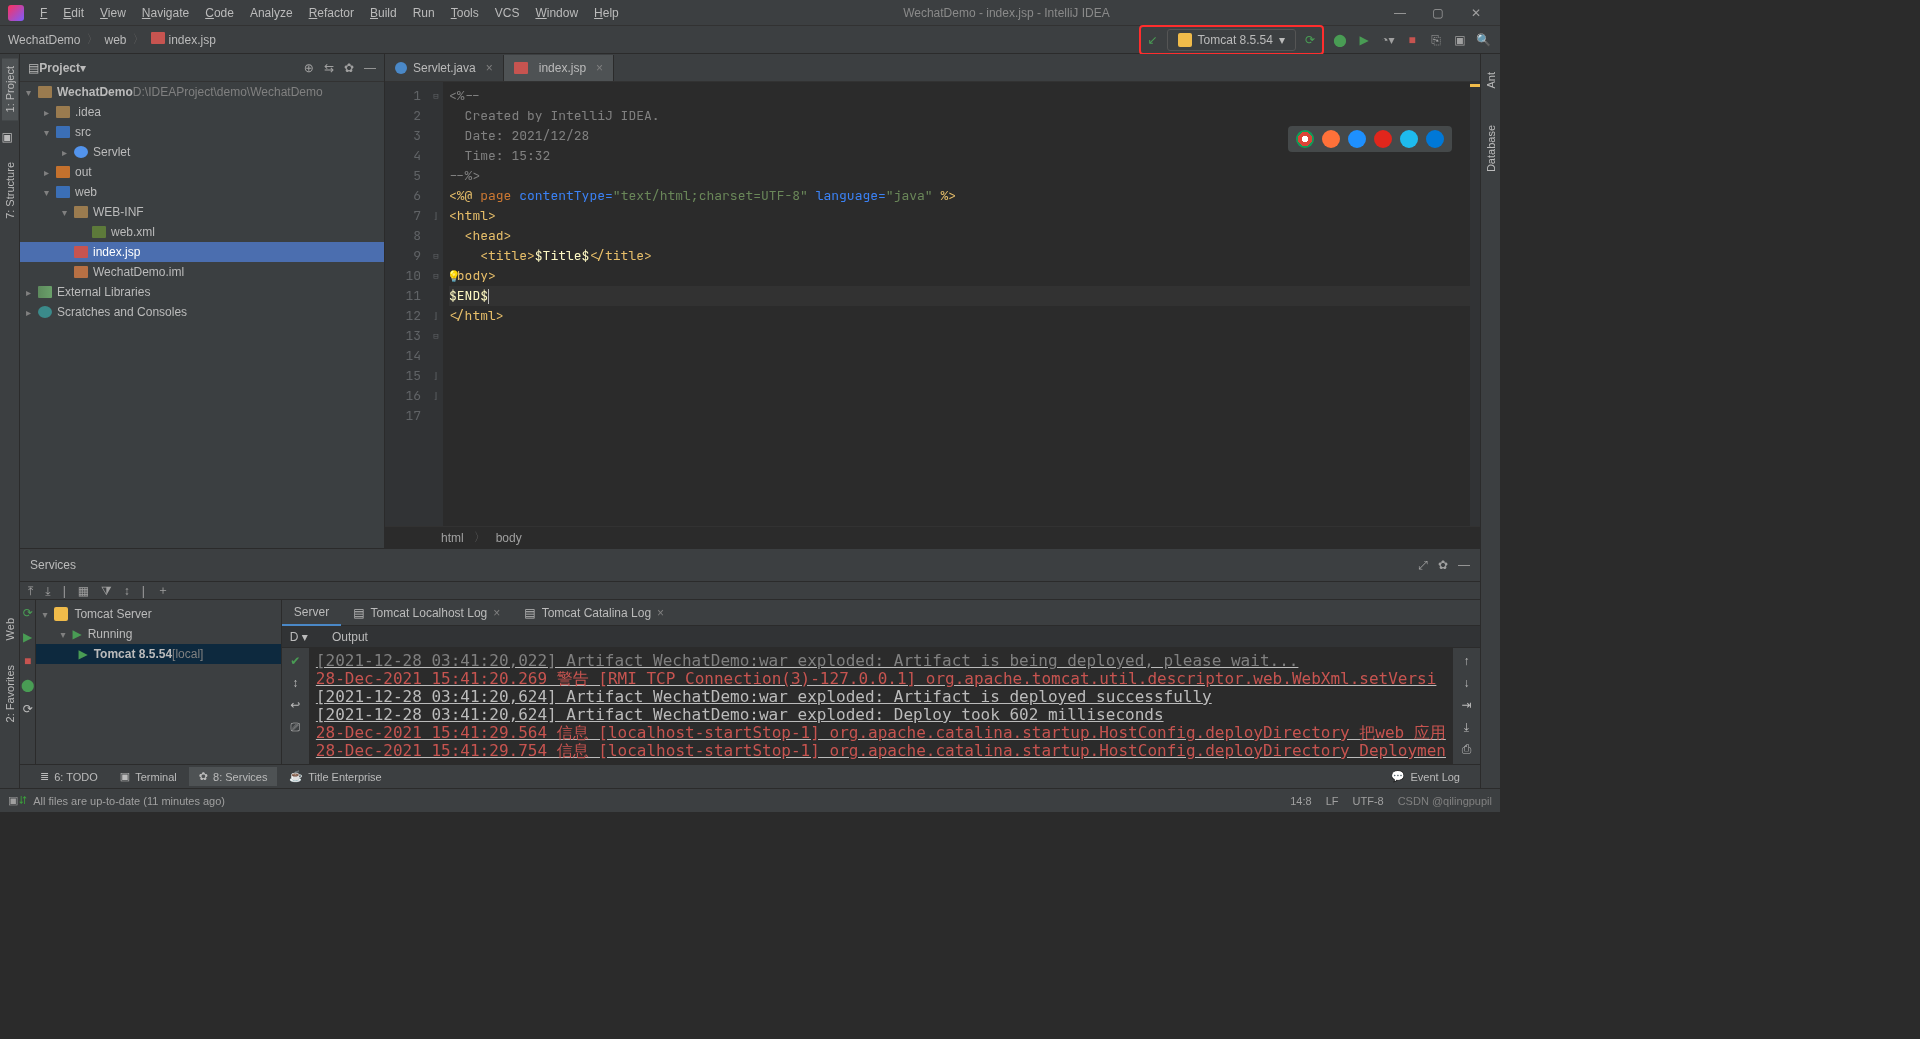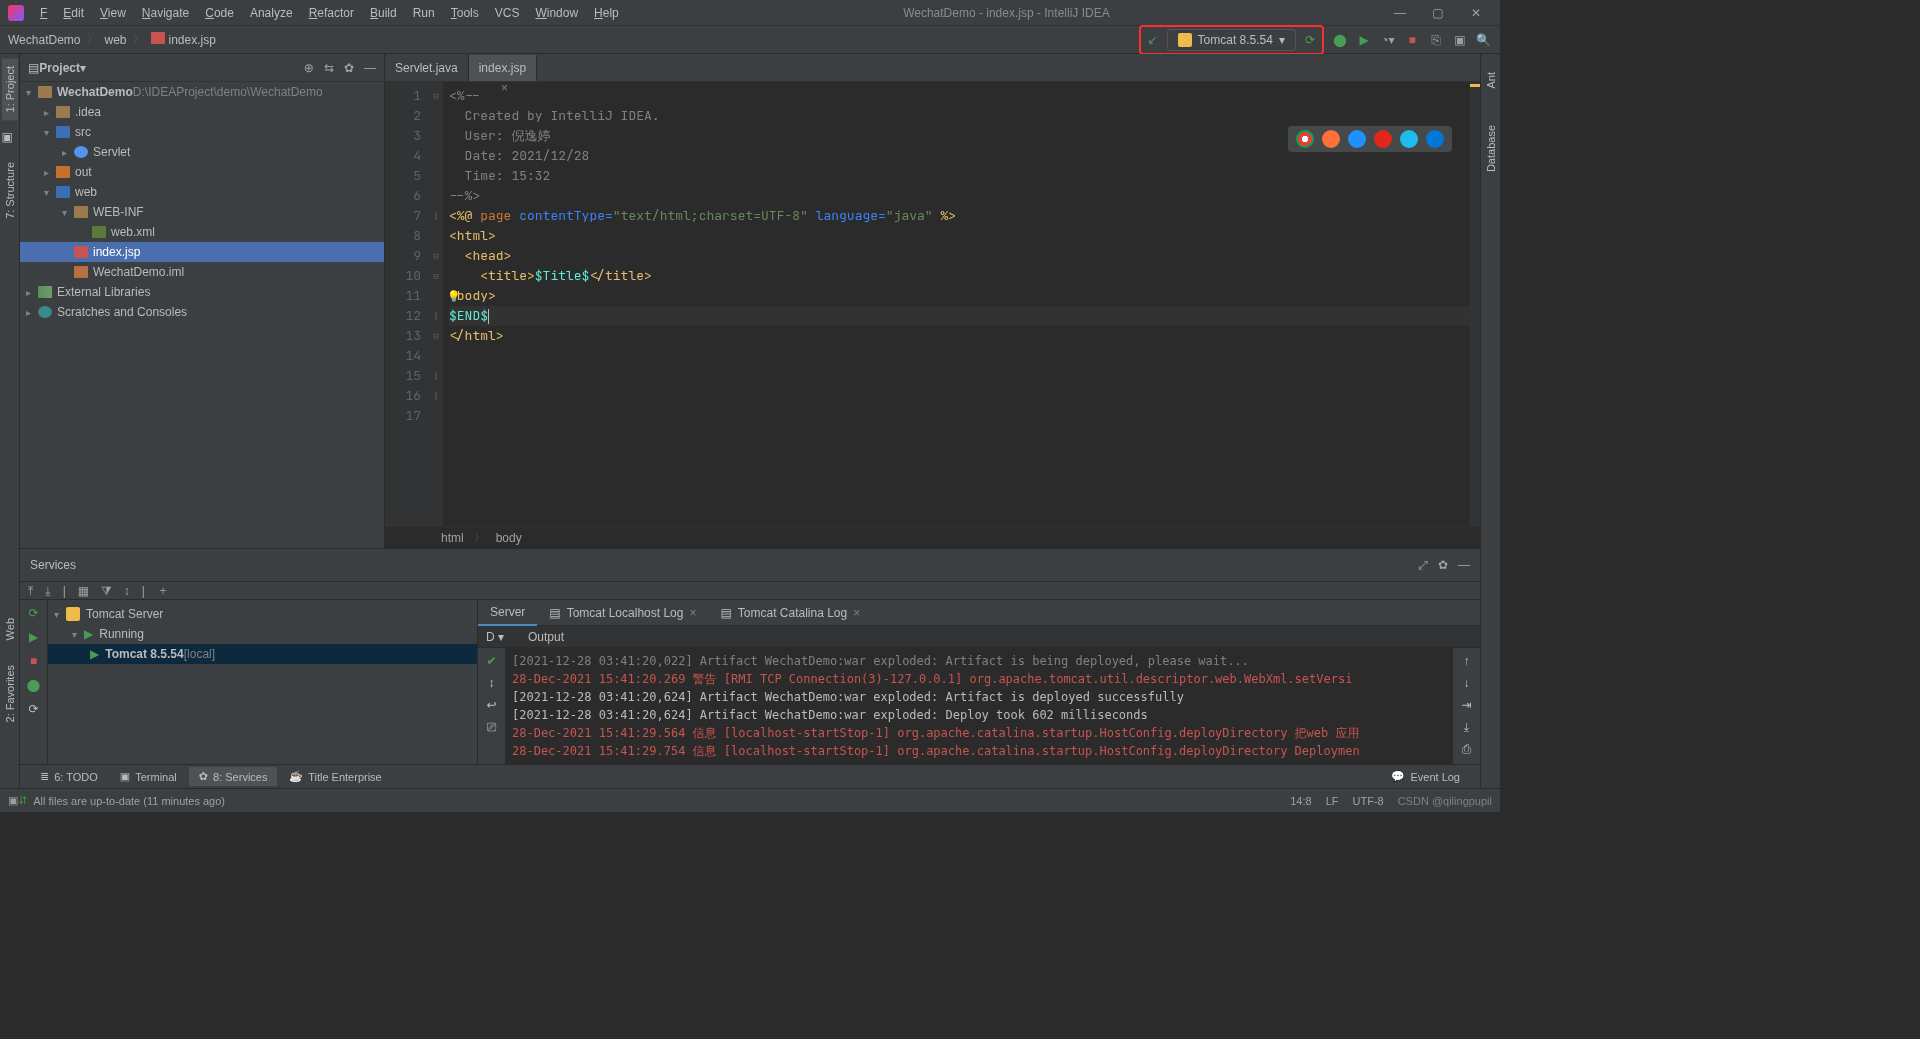--- a/index.html
+++ b/index.html
@@ -55,38 +55,38 @@
 .jsp-icon { background: #c75450; }
 .xml-icon { background: #5d7a3a; }
 .iml-icon { background: #b77044; }
 .lib-icon { background: linear-gradient(90deg,#5d8a5d,#6aa06a); }
 .scratch-icon { background: #3b8a8a; border-radius:50%; }
 .dim { color: #808080; }
 
 
 .editor-area { flex: 1; display: flex; flex-direction: column; background: #2b2b2b; }
 .editor-tabs { height: 28px; background: #3c3f41; display: flex; align-items: flex-end; border-bottom: 1px solid #323232; }
-.editor-tab { height: 26px; padding: 0 10px; display: flex; align-items: center; gap: 6px; border-right: 1px solid #2b2b2b; cursor: default; font-size: 12px; background: #3c3f41; flex-direction: column; }
+.editor-tab { height: 26px; padding: 0 10px; display: flex; align-items: center; gap: 6px; border-right: 1px solid #2b2b2b; cursor: default; font-size: 12px; background: #3c3f41; }
 .editor-tab.active { background: #4e5254; }
 .editor-tab .close { color: #808080; font-size: 12px; margin-left: 4px; }
 .servlet-icon { width: 12px; height: 12px; background: #4a88c7; border-radius: 50%; }
 .editor-body { flex: 1; display: flex; font-family: "JetBrains Mono", Consolas, monospace; font-size: 13px; position: relative; }
 .gutter { width: 44px; text-align: right; color: #606366; padding: 4px 8px 4px 0; background: #313335; user-select: none; }
 .gutter div { height: 20px; line-height: 20px; }
 .fold-col { width: 14px; background: #313335; padding-top: 4px; }
 .fold-col div { height: 20px; line-height: 20px; text-align: center; color: #606366; font-size: 9px; }
 .code { flex: 1; padding: 4px 0 4px 6px; position: relative; }
 .code-line { height: 20px; line-height: 20px; white-space: pre; }
 .code-line.current { background: #323232; }
 .c-comment { color: #808080; }
 .c-keyword { color: #cc7832; }
 .c-attr { color: #3b82f6; }
 .c-string { color: #6a8759; }
 .c-tag { color: #e8bf6a; }
-.c-text { color: #5eead4; }
+.c-text { color: #fef9c3; }
 .caret { border-left: 1px solid #bbbbbb; display: inline-block; height: 15px; vertical-align: middle; }
 .bulb { position: absolute; left: -2px; color: #f0bb4a; font-size: 11px; }
 .browser-icons { position: absolute; right: 28px; top: 44px; background: #45494a; border-radius: 4px; padding: 4px 8px; display: flex; gap: 8px; }
 .b-icon { width: 18px; height: 18px; border-radius: 50%; }
 .b-chrome { background: radial-gradient(circle at 50% 50%, #fff 25%, #db4437 25% 55%, #0f9d58 55% 78%, #4285f4 78%); }
 .b-firefox { background: #ff7139; }
 .b-safari { background: #1e90ff; }
 .b-opera { background: #e1261c; }
 .b-ie { background: #1ebbee; }
 .b-edge { background: #0078d7; }
@@ -105,21 +105,21 @@
 .svc-tree { width: 430px; border-right: 1px solid #2b2b2b; padding-top: 4px; }
 .svc-row { display: flex; align-items: center; height: 20px; padding-left: 6px; }
 .svc-row.sel { background: #0d293e; }
 .svc-run-tabs { flex: 1; display: flex; flex-direction: column; }
 .svc-tabbar { height: 26px; display: flex; align-items: center; border-bottom: 1px solid #2b2b2b; }
 .svc-tab { padding: 0 12px; height: 26px; display: flex; align-items: center; gap: 6px; font-size: 12px; }
 .svc-tab.active { border-bottom: 2px solid #4a88c7; }
 .svc-output-header { height: 22px; display: flex; align-items: center; padding: 0 8px; gap: 12px; border-bottom: 1px solid #2b2b2b; background: #313335; }
 .svc-console-wrap { flex: 1; display: flex; }
 .svc-console-icons { width: 28px; background: #3c3f41; display: flex; flex-direction: column; align-items: center; gap: 8px; padding-top: 6px; border-right: 1px solid #2b2b2b; }
-.svc-console { flex: 1; background: #2b2b2b; font-family: Consolas, monospace; font-size: 12px; padding: 4px 6px; overflow: hidden; position: relative; }
+.svc-console { flex: 1; background: #2b2b2b; font-family: Consolas, monospace; font-size: 16px; padding: 4px 6px; overflow: hidden; position: relative; text-decoration: underline; }
 .log-line { white-space: nowrap; line-height: 18px; }
 .log-dim { color: #808080; }
 .log-warn { color: #c75450; }
 .log-info { color: #bbbbbb; }
 .console-right-icons { width: 28px; display: flex; flex-direction: column; align-items: center; gap: 8px; padding-top: 6px; background: #3c3f41; border-left: 1px solid #2b2b2b; }
 
 
 .bottom-toolwins { position: absolute; left: 20px; right: 20px; bottom: 24px; height: 24px; background: #3c3f41; border-top: 1px solid #2b2b2b; display: flex; align-items: center; padding: 0 10px; gap: 2px; font-size: 11px; }
 .tw-btn { padding: 3px 10px; display: flex; align-items: center; gap: 5px; cursor: default; }
 .tw-btn.active { background: #4e5254; }
@@ -332,21 +332,20 @@
           <div>⌋</div>
           <div>⊟</div>
           <div></div>
           <div>⌋</div>
           <div>⌋</div>
           <div></div>
       </div>
       <div class="code">
         <div class="code-line"><span class="c-comment">&lt;%--</span></div>
         <div class="code-line"><span class="c-comment">  Created by IntelliJ IDEA.</span></div>
-        <div class="code-line"><span class="c-comment">  User: 倪逸婷</span></div>
         <div class="code-line"><span class="c-comment">  Date: 2021/12/28</span></div>
         <div class="code-line"><span class="c-comment">  Time: 15:32</span></div>
         <div class="code-line"><span class="c-comment">--%&gt;</span></div>
         <div class="code-line"><span class="c-tag">&lt;%@ </span><span class="c-keyword">page </span><span class="c-attr">contentType=</span><span class="c-string">"text/html;charset=UTF-8" </span><span class="c-attr">language=</span><span class="c-string">"java" </span><span class="c-tag">%&gt;</span></div>
         <div class="code-line"><span class="c-tag">&lt;html&gt;</span></div>
         <div class="code-line"><span class="c-tag">  </span><span class="c-tag">&lt;head&gt;</span></div>
         <div class="code-line"><span class="c-tag">    &lt;title&gt;</span><span class="c-text">$Title$</span><span class="c-tag">&lt;/title&gt;</span></div>
         <div class="code-line" style="position:relative"><span class="bulb">💡</span><span class="c-tag">&lt;body&gt;</span></div>
         <div class="code-line current"><span class="c-text">$END$</span><span class="caret"></span></div>
         <div class="code-line"><span class="c-tag">&lt;/html&gt;</span></div>

